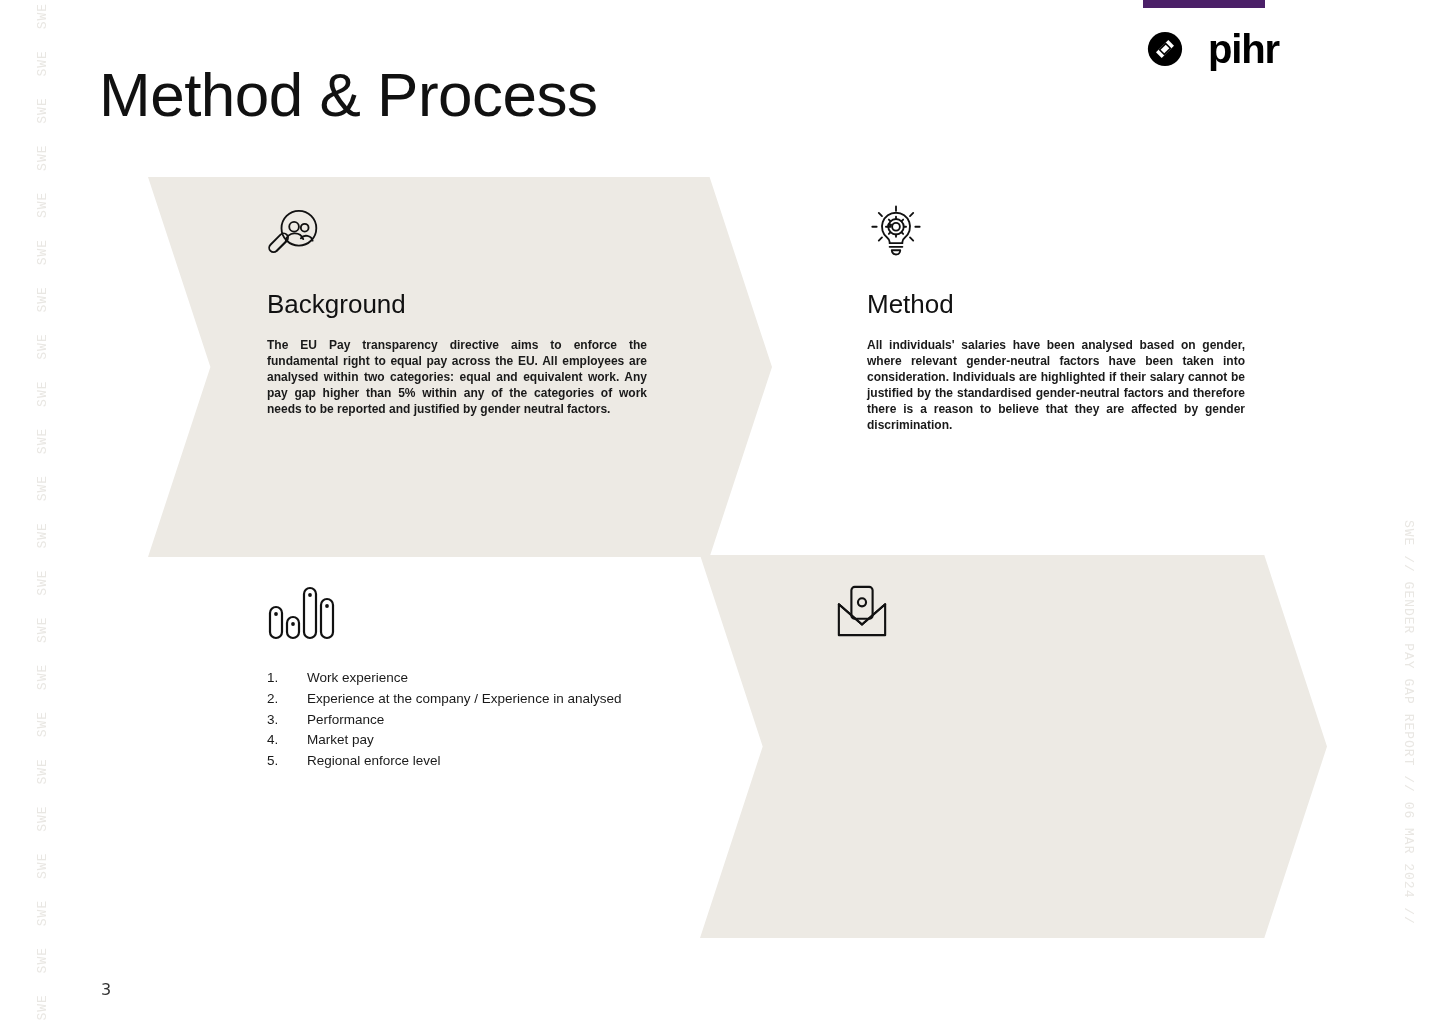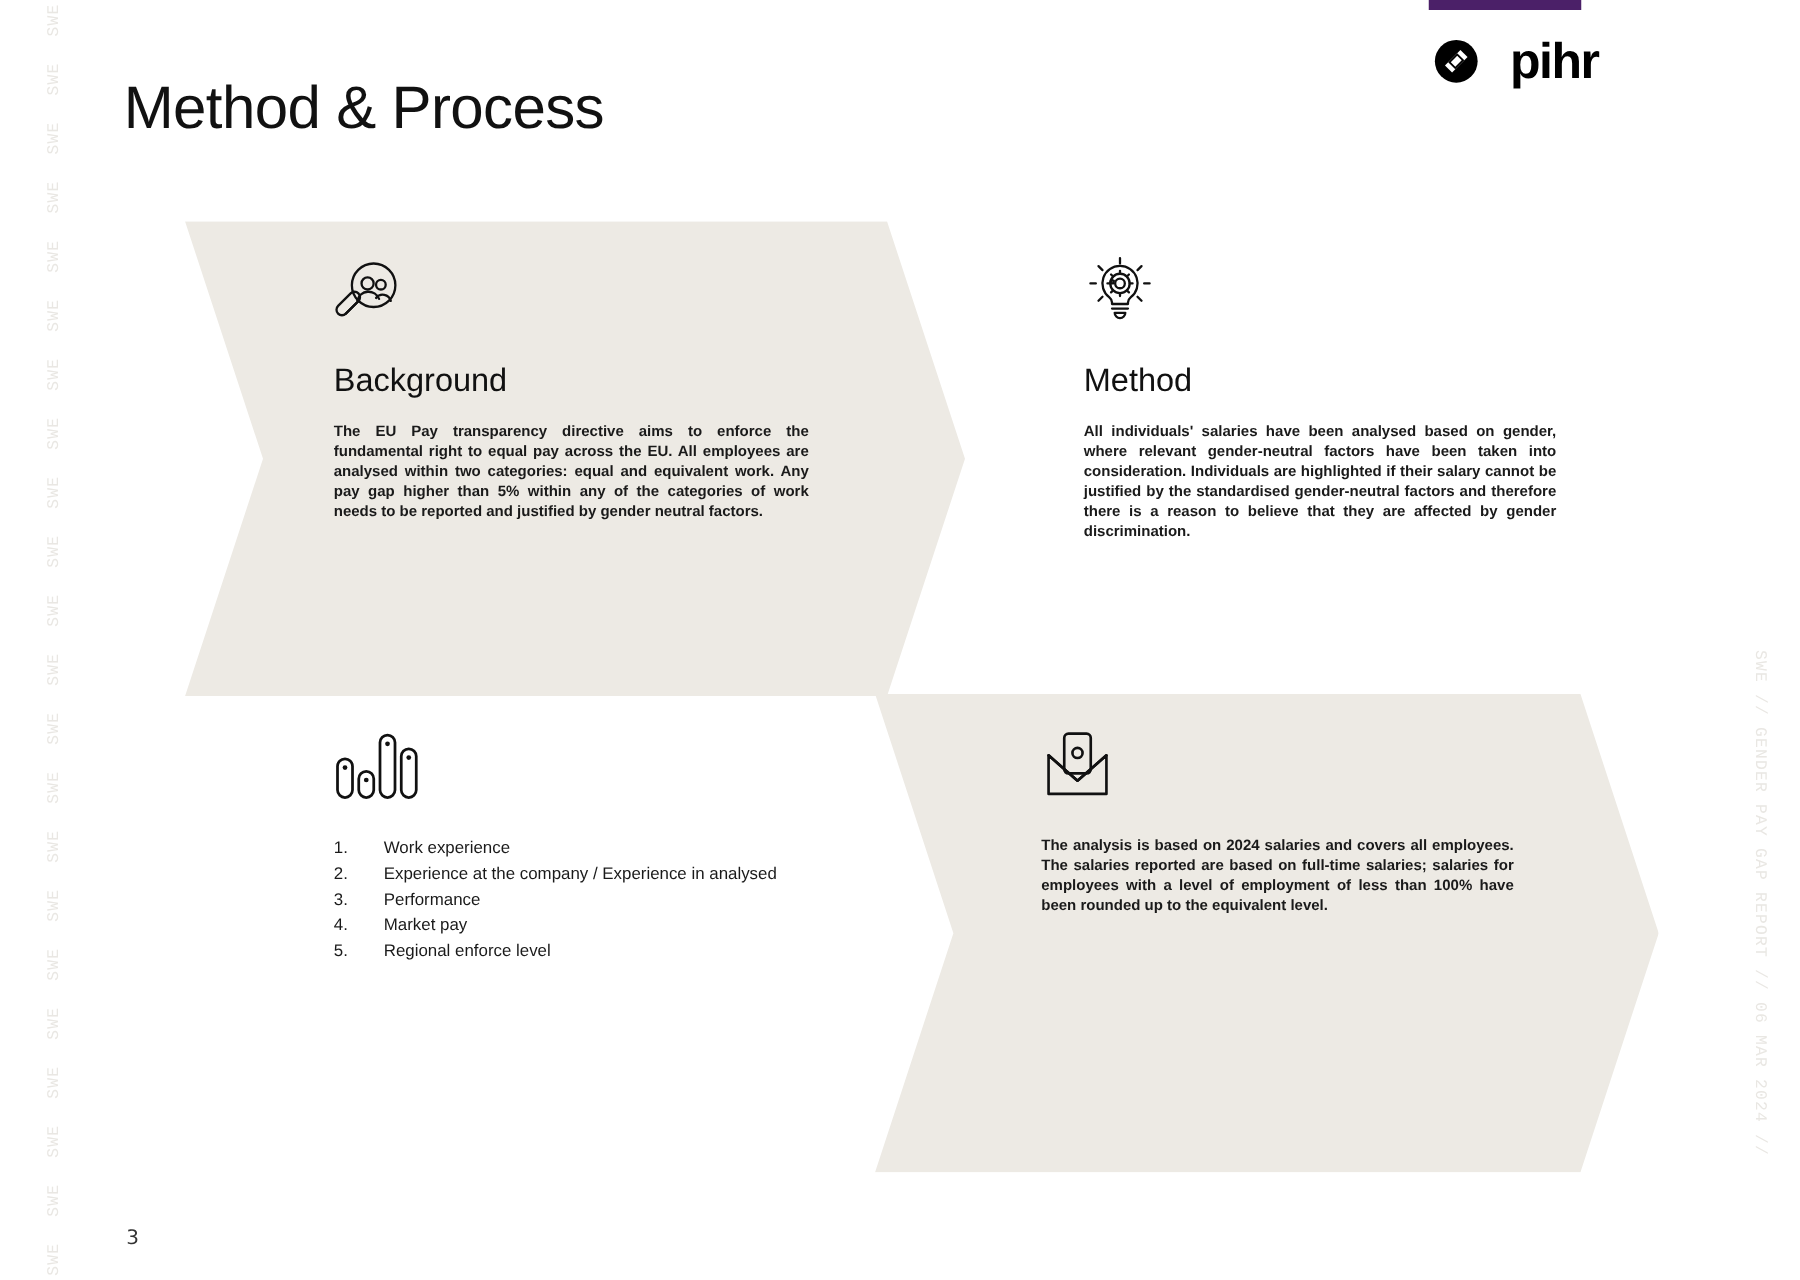--- a/index.html
+++ b/index.html
@@ -29,21 +29,21 @@
   #brand-logo .mark { width:38px; height:38px; display:block; }
   #brand-logo .wordmark {
     font-size:40px; font-weight:bold; letter-spacing:-1.2px;
     line-height:38px; color:#000;
   }
 
   
   #page-title {
     position:absolute;
     left:99px; top:62px;
-    font-size:48px;
+    font-size:62px;
     font-weight:400;
     letter-spacing:-0.5px;
     color:#111;
     line-height:1.05;
   }
 
   
   .rail {
     position:absolute;
     color:#e9e7e3;
@@ -250,16 +250,15 @@
 
 <div class="card" id="card-basis">
   <div class="card-icon">
     <svg viewBox="0 0 60 56" width="58" height="54" fill="none" stroke="#111" stroke-width="2.2" stroke-linecap="round" stroke-linejoin="round">
       <rect x="19" y="2" width="22" height="33" rx="3.5"></rect>
       <circle cx="30" cy="18" r="4.2"></circle>
       <path d="M6 20 L30 41 L54 20 V52 H6 Z"></path>
       <path d="M6 20 L30 41 L54 20"></path>
     </svg>
   </div>
-  <p class="card-body">The analysis is based on 2024 salaries and covers all employees. The salaries reported are based on full-time salaries; salaries for employees with a level of employment of less than 100% have been rounded up to the equivalent level.</p>
 </div>
 
 <div id="page-number">3</div>
 
 </body></html>

